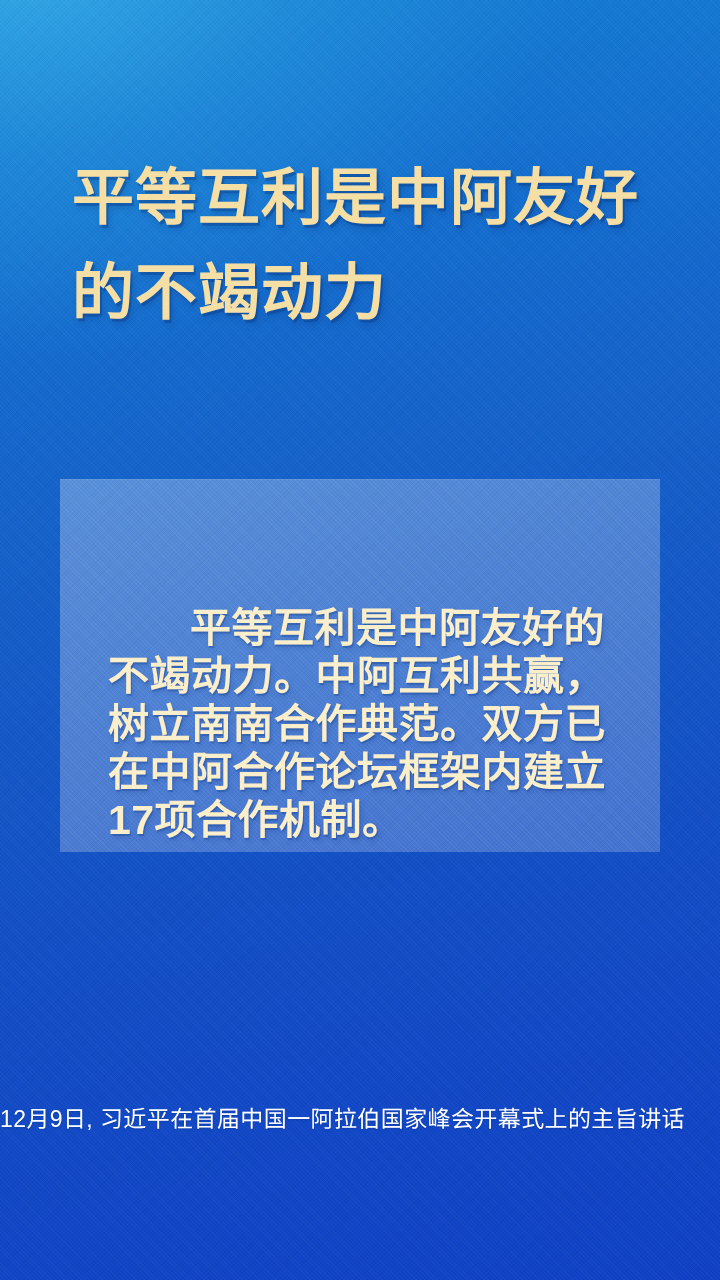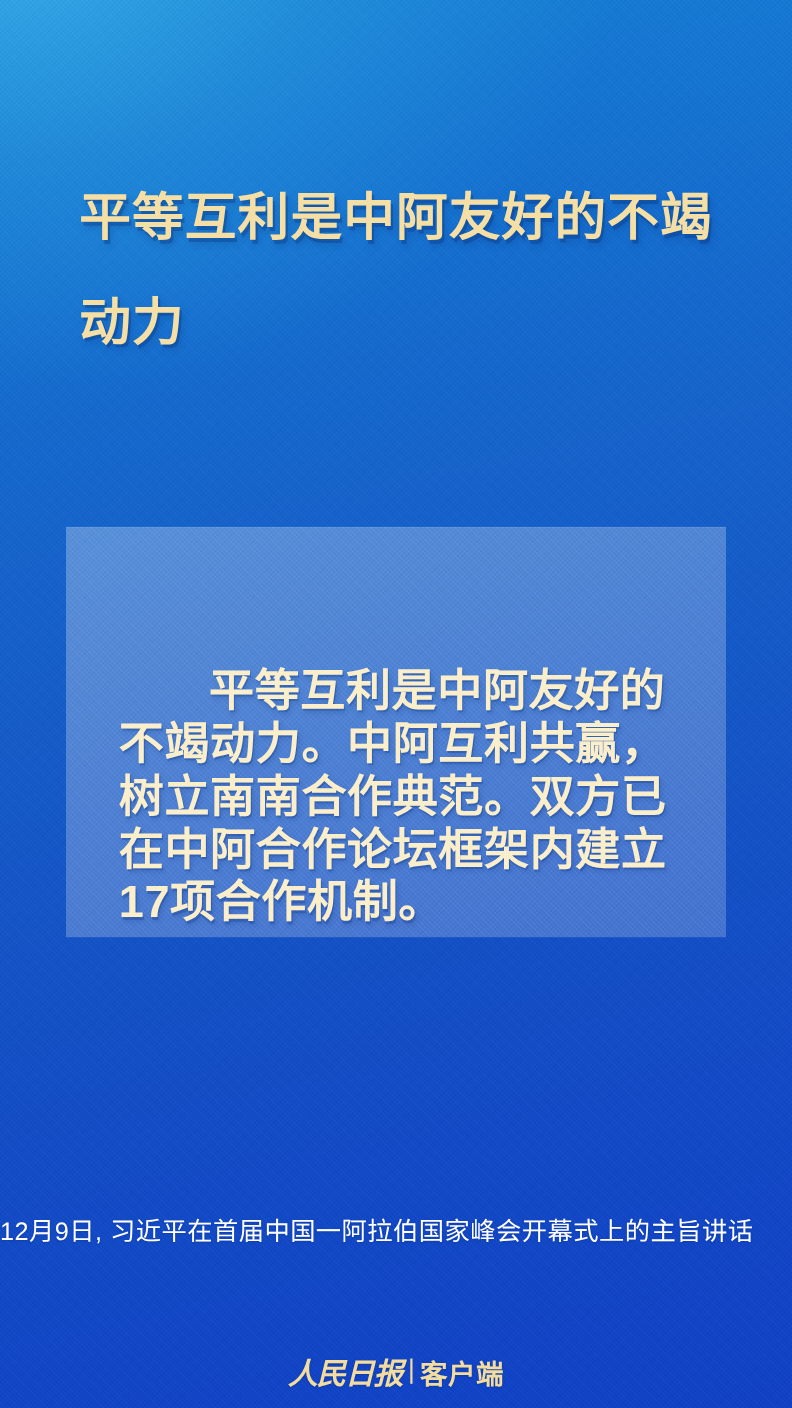--- a/index.html
+++ b/index.html
@@ -53,21 +53,21 @@
         rgba(255,255,255,0) 1px,
         rgba(255,255,255,0) 3px);
   }
 
   .headline {
     position: absolute;
     left: 72px;
     top: 150px;
     width: 600px;
     margin: 0;
-    font-size: 47px;
+    font-size: 62px;
     font-weight: 700;
     line-height: 95px;
     letter-spacing: 1px;
     color: #f6dfa5;
     text-shadow:
       2px 3px 0 rgba(8,48,120,0.33),
       3px 5px 7px rgba(6,40,110,0.22);
   }
 
   .quote-card {
@@ -174,19 +174,14 @@
 
   <h1 class="headline">平等互利是中阿友好的不竭动力</h1>
 
   <div class="quote-card">
     <div class="card-texture"></div>
     <p class="quote-text">平等互利是中阿友好的不竭动力。中阿互利共赢，树立南南合作典范。双方已在中阿合作论坛框架内建立17项合作机制。</p>
   </div>
 
   <p class="caption">12月9日, 习近平在首届中国一阿拉伯国家峰会开幕式上的主旨讲话</p>
 
-  <div class="brand">
-    <span class="brand-mark">人民日报</span>
-    <span class="brand-divider"></span>
-    <span class="brand-app">客户端</span>
-  </div>
 
 </div>
 
 </body></html>

